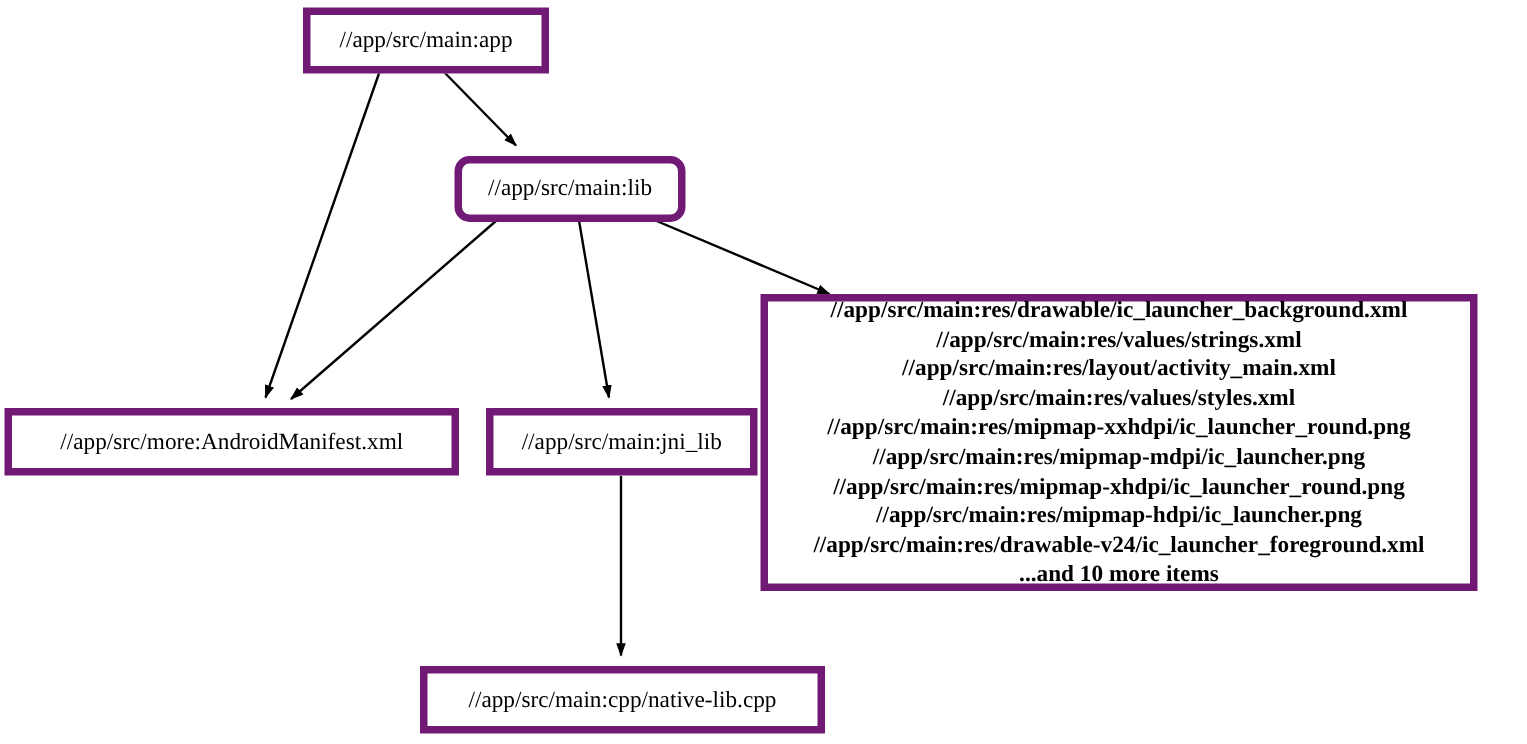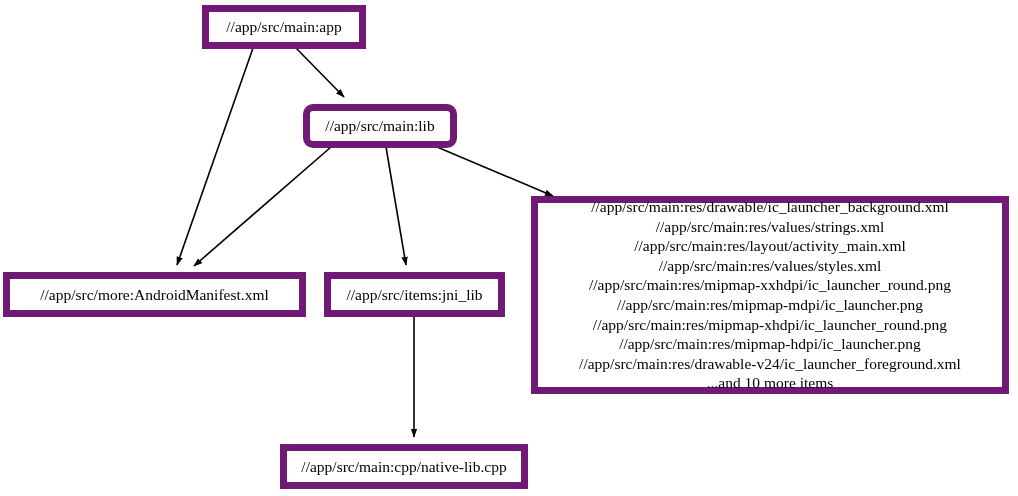--- a/index.html
+++ b/index.html
@@ -18,21 +18,21 @@
   #edges {
     position: absolute;
     left: 0;
     top: 0;
     width: 1018px;
     height: 496px;
   }
   .node {
     position: absolute;
     box-sizing: border-box;
-    border: 7px solid #701a75;
+    border: 5px solid #701a75;
     background: #ffffff;
     display: flex;
     align-items: center;
     justify-content: center;
     color: #000000;
     z-index: 2;
   }
   .node-label {
     font-size: 15.5px;
     line-height: 1;
@@ -93,33 +93,33 @@
 
   <div class="node" style="left:303px; top:104px; width:154px; height:44px;border-radius:10px;">
     <span class="node-label">//app/src/main:lib</span>
   </div>
 
   <div class="node" style="left:3px; top:272px; width:303px; height:45px;">
     <span class="node-label">//app/src/more:AndroidManifest.xml</span>
   </div>
 
   <div class="node" style="left:324px; top:272px; width:181px; height:45px;">
-    <span class="node-label">//app/src/items:jni_lib</span>
+    <span class="node-label">//app/src/main:jni_lib</span>
   </div>
 
-  <div class="node node-multiline" style="left:531px; top:196px; width:478px; height:198px;">
+  <div class="node node-multiline" style="left:507px; top:196px; width:478px; height:198px;font-weight:bold;">
     <span class="node-label">//app/src/main:res/drawable/ic_launcher_background.xml
 //app/src/main:res/values/strings.xml
 //app/src/main:res/layout/activity_main.xml
 //app/src/main:res/values/styles.xml
 //app/src/main:res/mipmap-xxhdpi/ic_launcher_round.png
 //app/src/main:res/mipmap-mdpi/ic_launcher.png
 //app/src/main:res/mipmap-xhdpi/ic_launcher_round.png
 //app/src/main:res/mipmap-hdpi/ic_launcher.png
 //app/src/main:res/drawable-v24/ic_launcher_foreground.xml
 ...and 10 more items</span>
   </div>
 
-  <div class="node" style="left:280px; top:444px; width:248px; height:45px;">
+  <div class="node" style="left:280px; top:444px; width:270px; height:45px;">
     <span class="node-label">//app/src/main:cpp/native-lib.cpp</span>
   </div>
 
 </div>
 
 </body></html>

